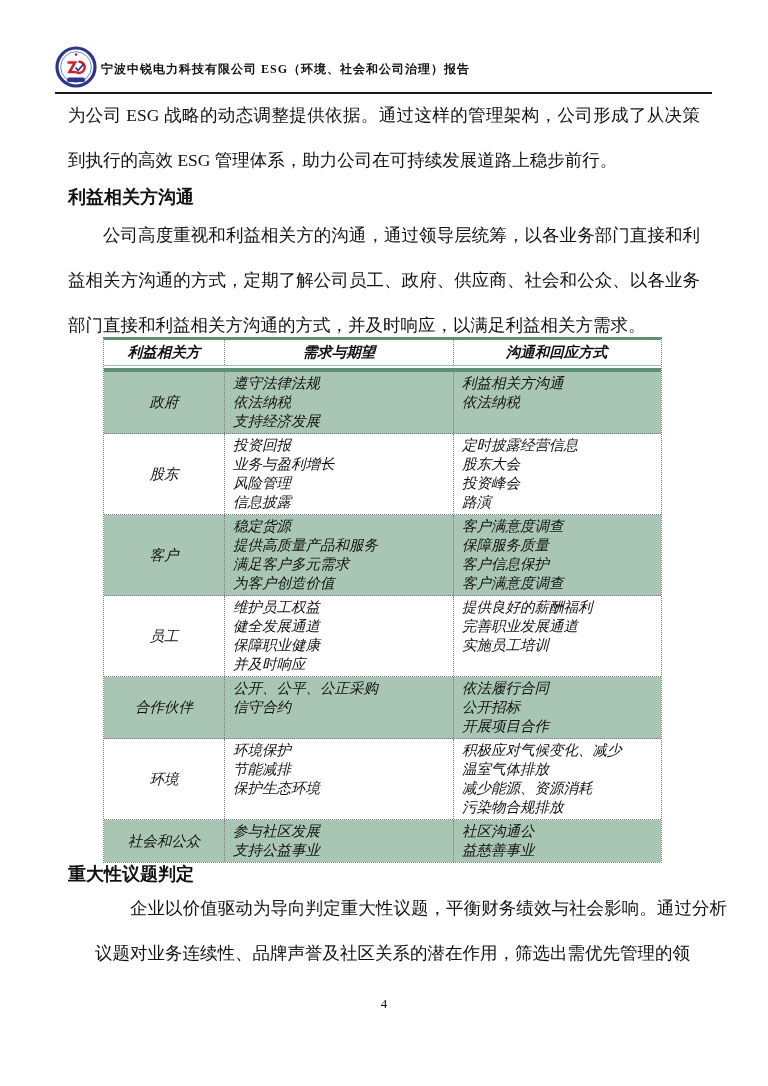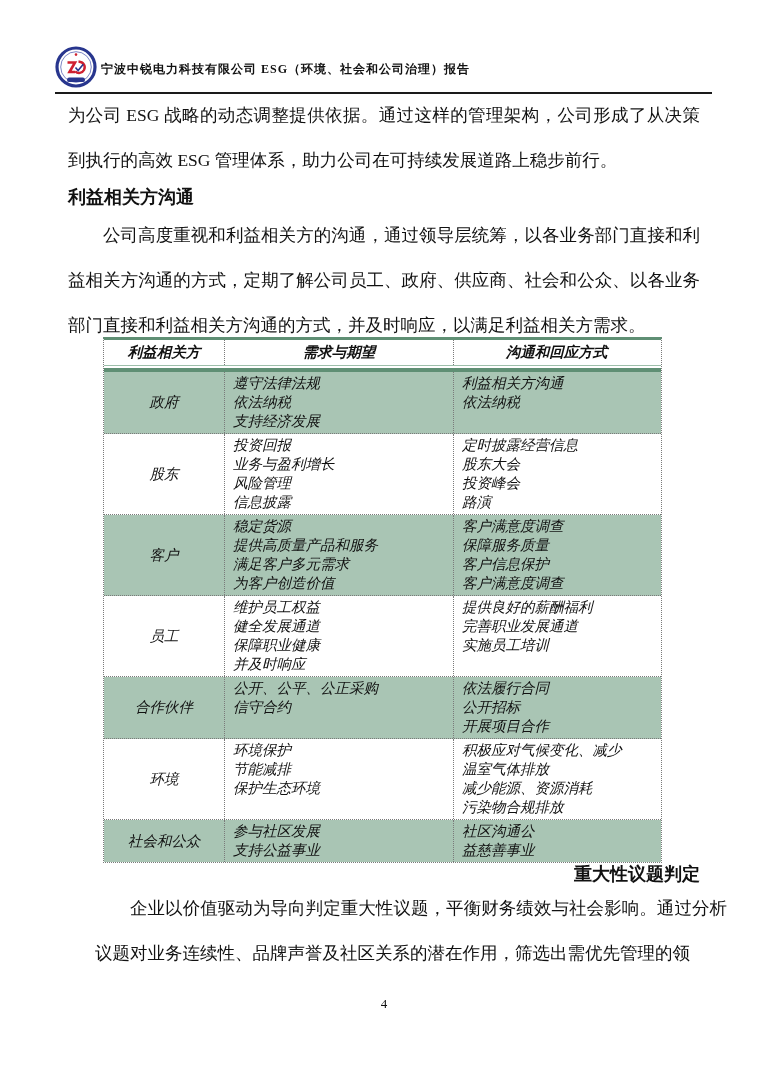--- a/index.html
+++ b/index.html
@@ -28,21 +28,21 @@
     font-size:17.5px;line-height:45px;
     text-align:justify;text-justify:inter-ideograph;
   }
   .p1{top:93px;}
   .sec-heading{
     position:absolute;left:68px;width:632px;
     font-size:18px;font-weight:bold;line-height:28px;
   }
   .h1{top:183px;}
   .p2{top:213px;text-indent:2em;}
-  .h2{top:860px;text-align:right;}
+  .h2{top:860px;}
   .p3{top:886px;text-indent:2em;margin-left:27px;}
 
   
   .stk-table{
     position:absolute;left:103px;top:337px;width:557px;
     border-top:3px solid var(--accent-dark,#5f8f74);
     border-left:1px dotted var(--dot,#7a7a7a);
     border-right:1px dotted var(--dot,#7a7a7a);
     border-bottom:1px dotted var(--dot,#7a7a7a);
     font-size:14.5px;line-height:19px;font-style:italic;

